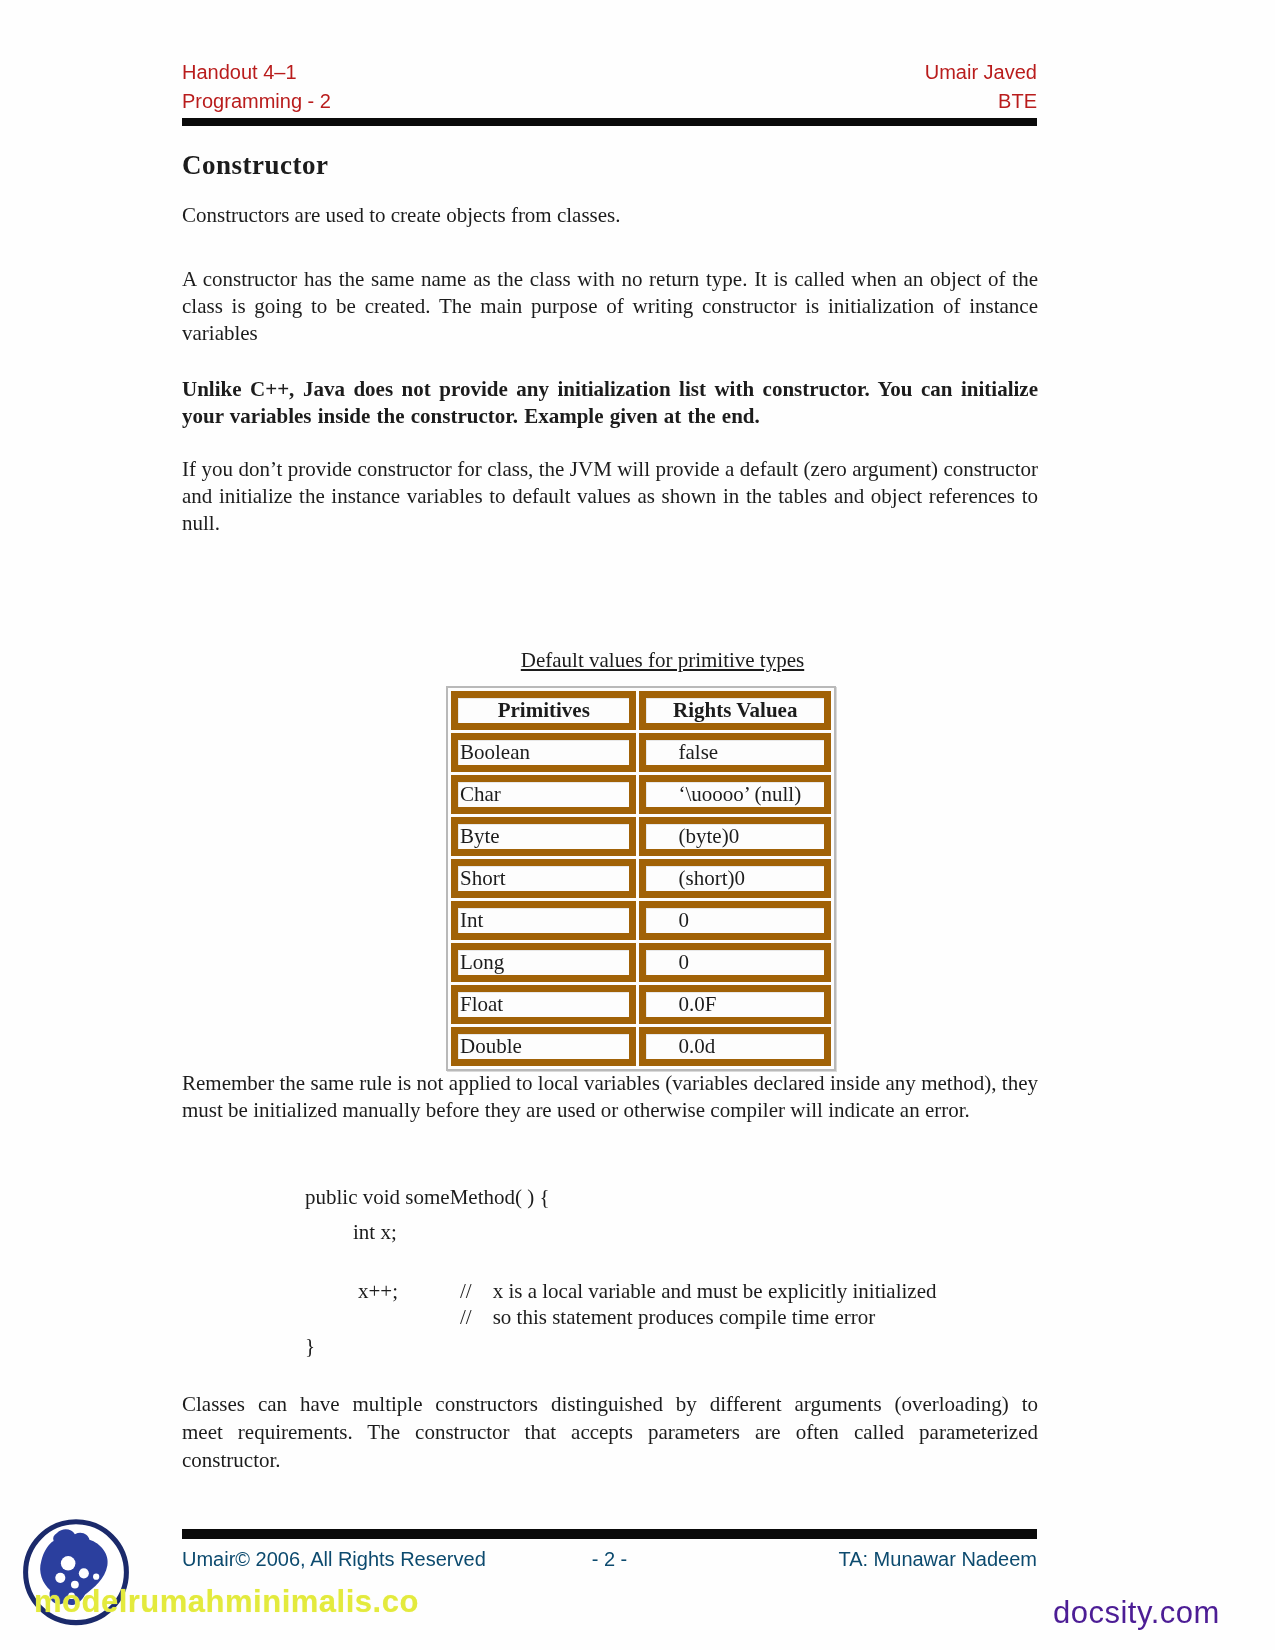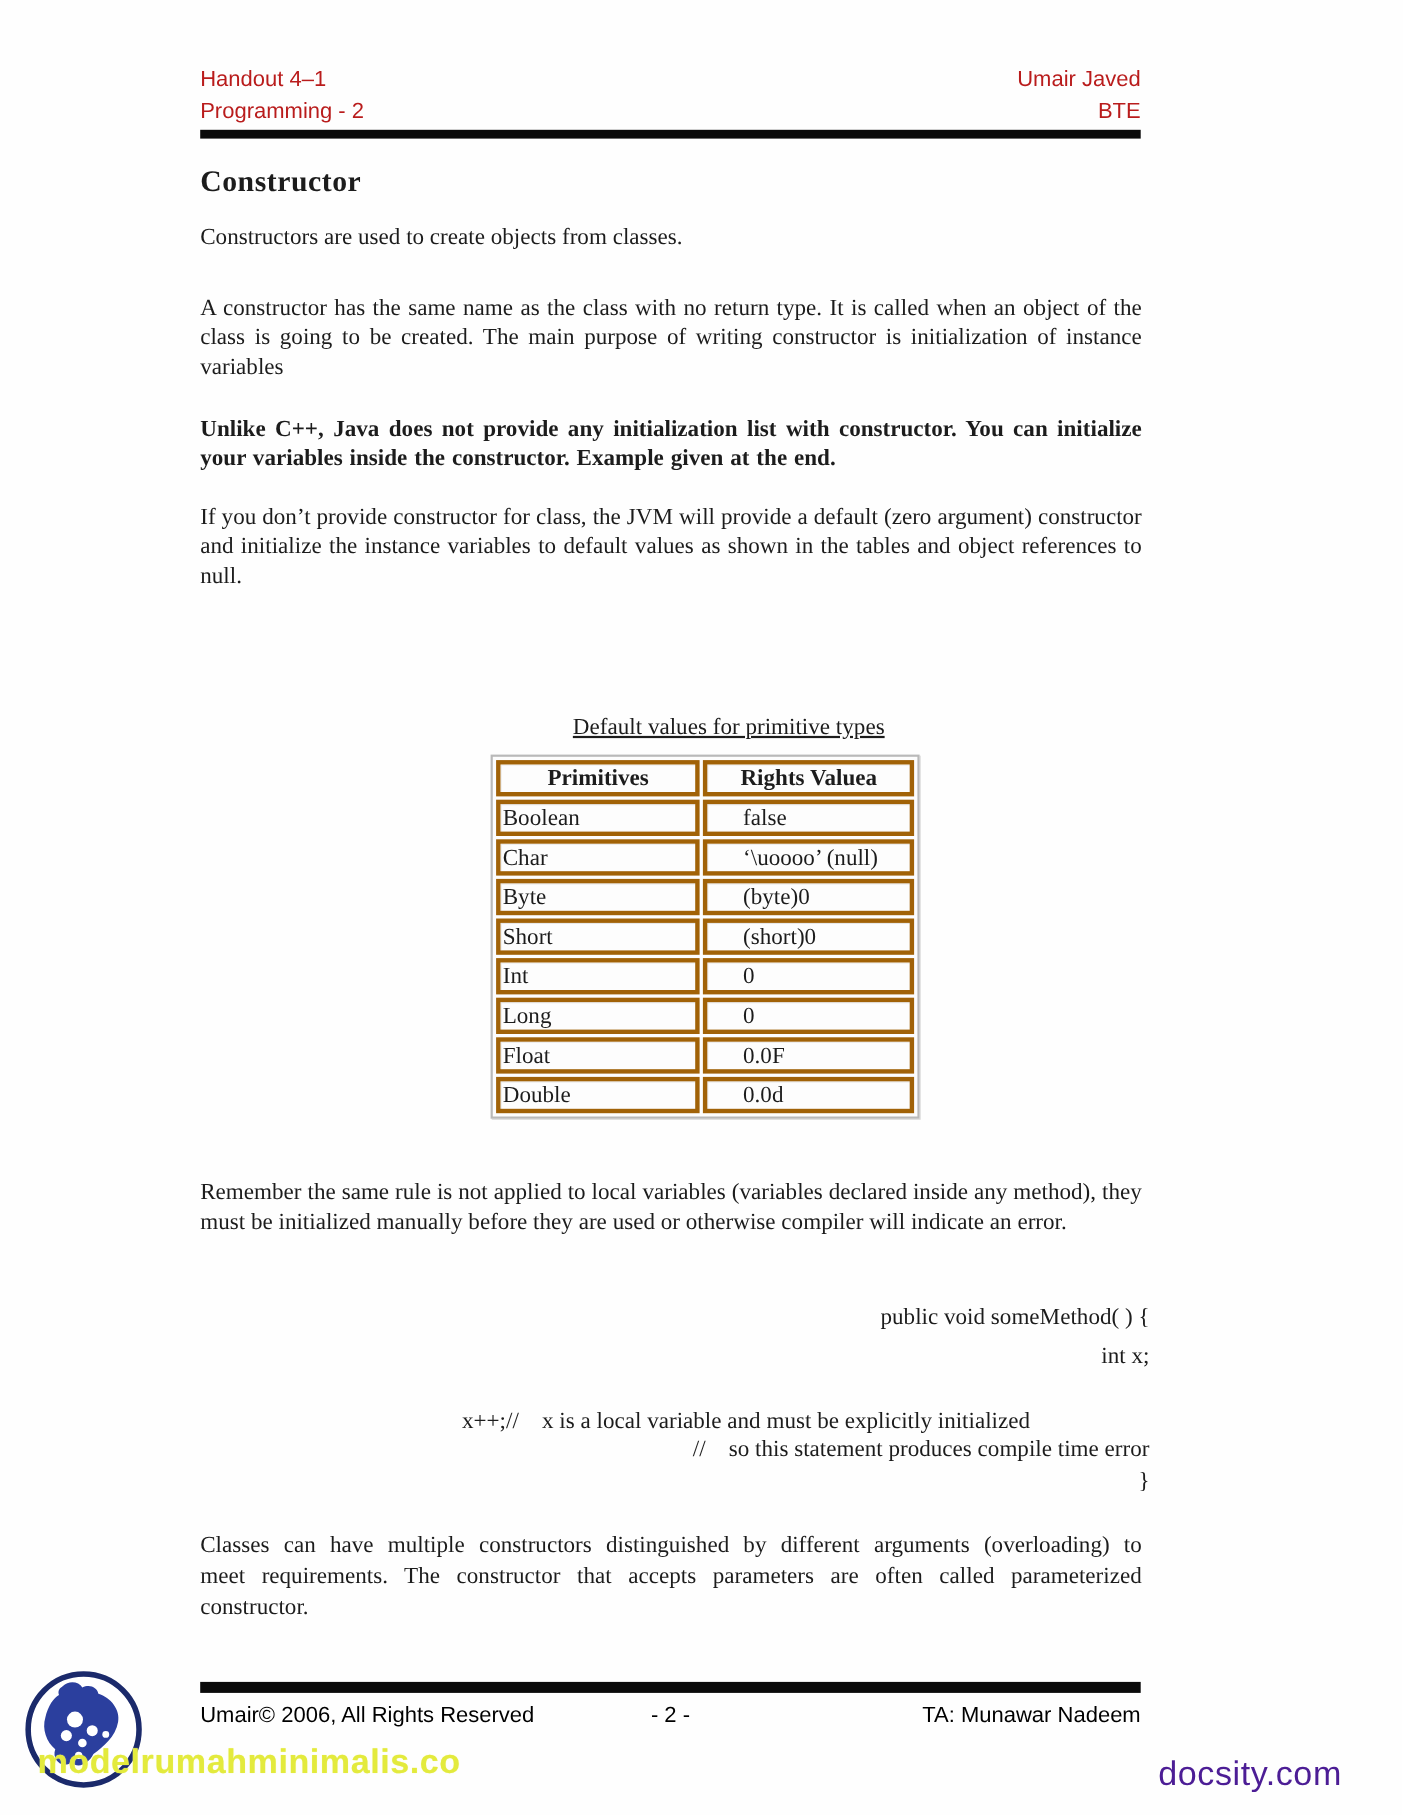--- a/index.html
+++ b/index.html
@@ -48,47 +48,47 @@
     text-align: center; font-size: 21px; text-decoration: underline;
     margin-bottom: 13px;
   }
   table.defaults {
     border-collapse: separate; border-spacing: 3px;
     width: 390px; background: #fdfdfd;
     border: 2px solid #b9b9b9;
     box-shadow: 1px 1px 0 #d9d9d9;
   }
   table.defaults th, table.defaults td {
-    border: 4px solid #a16207;
+    border: 7px solid #a16207;
     box-shadow: inset 1px 1px 0 #e8e8e8;
     font-size: 21px; height: 30px;
   }
   table.defaults th { font-weight: bold; text-align: center; }
   th.col-prim, td.cell-prim { width: 186px; }
   th.col-val, td.cell-val { width: 192px; }
   td.cell-prim { padding-left: 2px; }
   td.cell-val { padding-left: 32px; }
   
   .code {
     position: absolute; top: 1184px; left: 305px; width: 740px;
-    font-size: 21px; line-height: 26px; text-align: right;
+    font-size: 21px; line-height: 26px;
   }
   .code-line { white-space: pre; }
   .cl1 { margin-bottom: 9px; }
   .cl2 { padding-left: 48px; margin-bottom: 33px; }
   .cl4 { display: flex; padding-left: 53px; margin-bottom: 0px; }
   .cl4 .stmt { width: 102px; flex: 0 0 102px; }
   .cl5 { padding-left: 155px; margin-bottom: 3px; }
   .cl6 { padding-left: 0px; }
   
   .footer-row {
     position: absolute; top: 1548px; left: 182px; width: 855px;
     display: flex; align-items: baseline;
     font-family: "Liberation Sans", "DejaVu Sans", sans-serif;
-    font-size: 20px; color: #000000;
+    font-size: 20px; color: #0c4a6e;
   }
   .footer-row .f-left  { flex: 1 1 0; text-align: left; }
   .footer-row .f-center{ flex: 0 0 auto; text-align: center; }
   .footer-row .f-right { flex: 1 1 0; text-align: right; }
   
   .logo { position: absolute; left: 20px; top: 1510px; width: 112px; height: 120px; }
   .watermark-text {
     position: absolute; left: 34px; top: 1584px;
     font-family: "Liberation Sans", "DejaVu Sans", sans-serif;
     font-size: 31px; font-weight: bold; letter-spacing: 0.5px;

